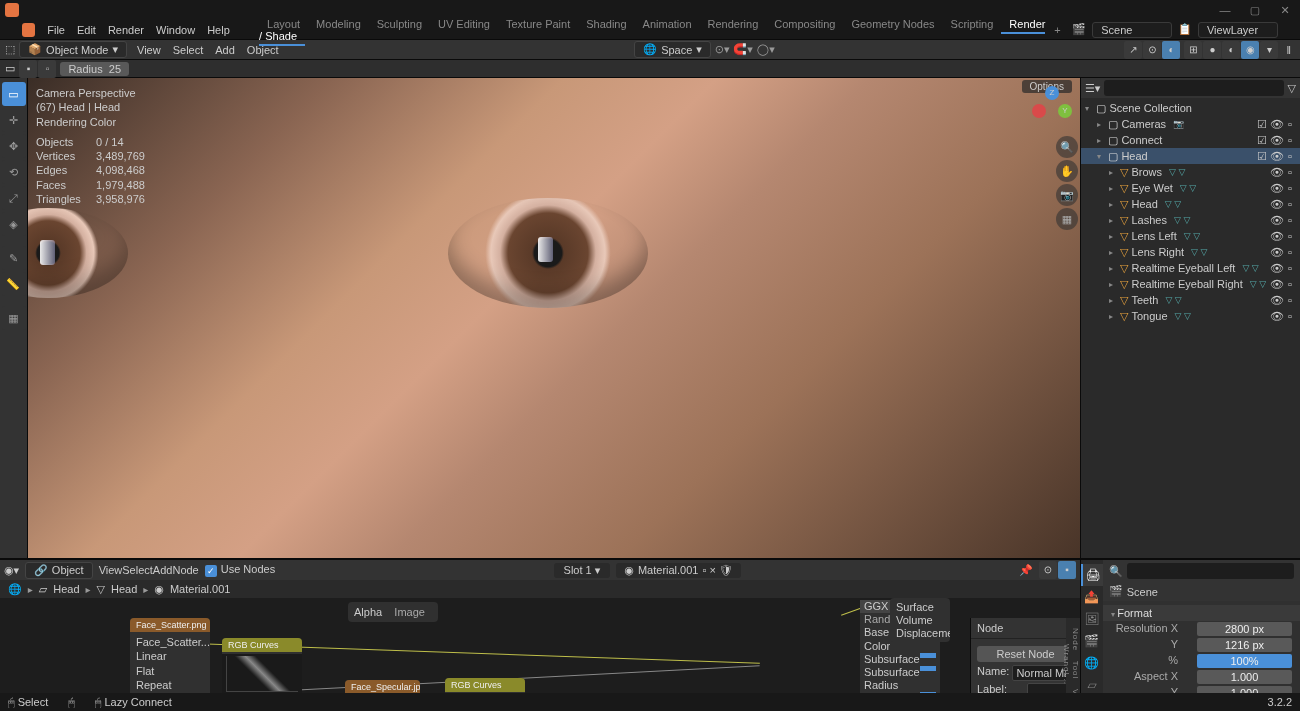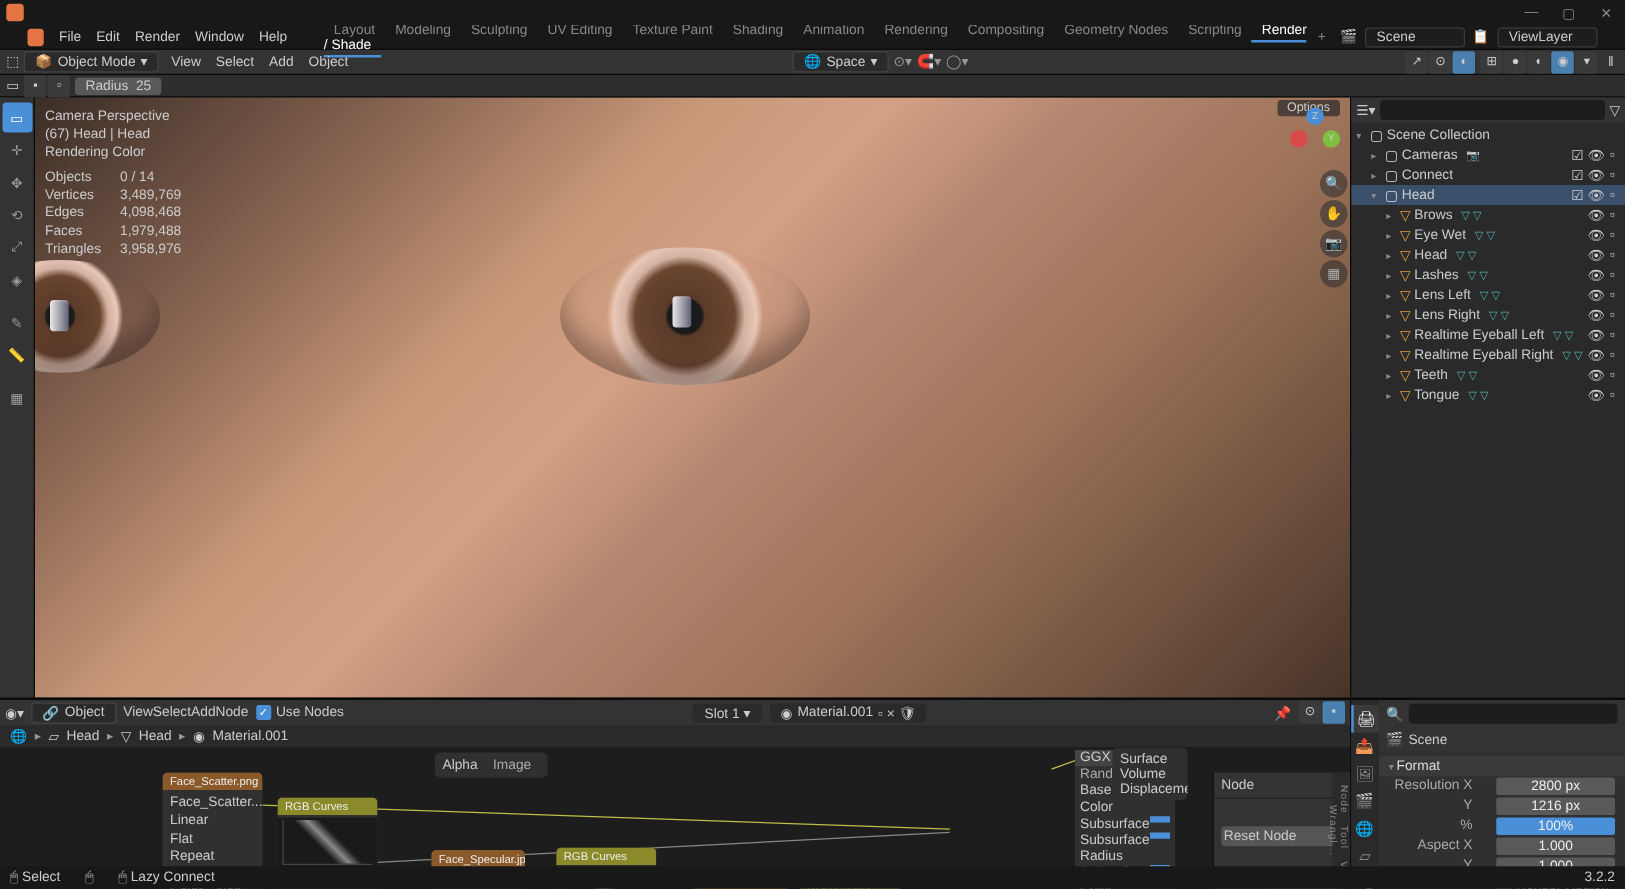--- a/index.html
+++ b/index.html
@@ -61,21 +61,21 @@
 .node .nh{padding:2px 6px;color:#eee;font-size:9px}
 .node .nh.orange{background:#8a5a2a}
 .node .nh.yellow{background:#8a8a2a}
 .node .nb{padding:3px 6px;color:#aaa;line-height:1.3}
 .curve-prev{width:100%;height:40px;background:#1a1a1a;position:relative;margin:2px 0}
 .curve-prev::after{content:"";position:absolute;left:5%;bottom:5%;right:5%;top:5%;border-left:1px solid #444;border-bottom:1px solid #444;background:linear-gradient(45deg,transparent 40%,#888 50%,transparent 60%)}
 .wire{position:absolute;border-top:1px solid #888;height:1px}
 .wire.y{border-color:#bfbf4a}
 .side-panel{position:absolute;right:0;top:20px;width:110px;background:#333;border-left:1px solid #0a0a0a;font-size:10px;height:calc(100% - 20px)}
 .side-panel .sec{padding:4px 6px;border-bottom:1px solid #222}
-.side-panel .btn-wide{background:#555;padding:2px;text-align:left;border-radius:3px;margin:18px 0}
+.side-panel .btn-wide{background:#555;padding:2px;text-align:center;border-radius:3px;margin:3px 0}
 .side-panel input{width:100%;background:#1d1d1d;border:1px solid #444;color:#ccc;padding:1px 3px;border-radius:2px}
 .side-tabs{position:absolute;right:0;top:20px;width:14px;writing-mode:vertical-rl;font-size:9px;color:#888;padding-top:10px;background:#2a2a2a;height:170px;text-align:center;letter-spacing:1px}
 .side-tabs.ne{right:0;font-size:8px}
 .props{width:220px;background:#303030;border-left:1px solid #0a0a0a;display:flex}
 .prop-tabs{width:22px;background:#2a2a2a;display:flex;flex-direction:column;padding-top:4px}
 .prop-tabs span{height:22px;text-align:center;line-height:22px;color:#888;font-size:12px}
 .prop-tabs span.active{background:#3a3a3a;color:#fff;border-left:2px solid #4a90d9}
 .prop-body{flex:1;overflow:hidden;font-size:10px}
 .prop-hdr{background:#333;padding:3px 6px;display:flex;align-items:center;gap:4px}
 .panel-h{background:#3a3a3a;padding:2px 8px;margin-top:4px;color:#ddd}

